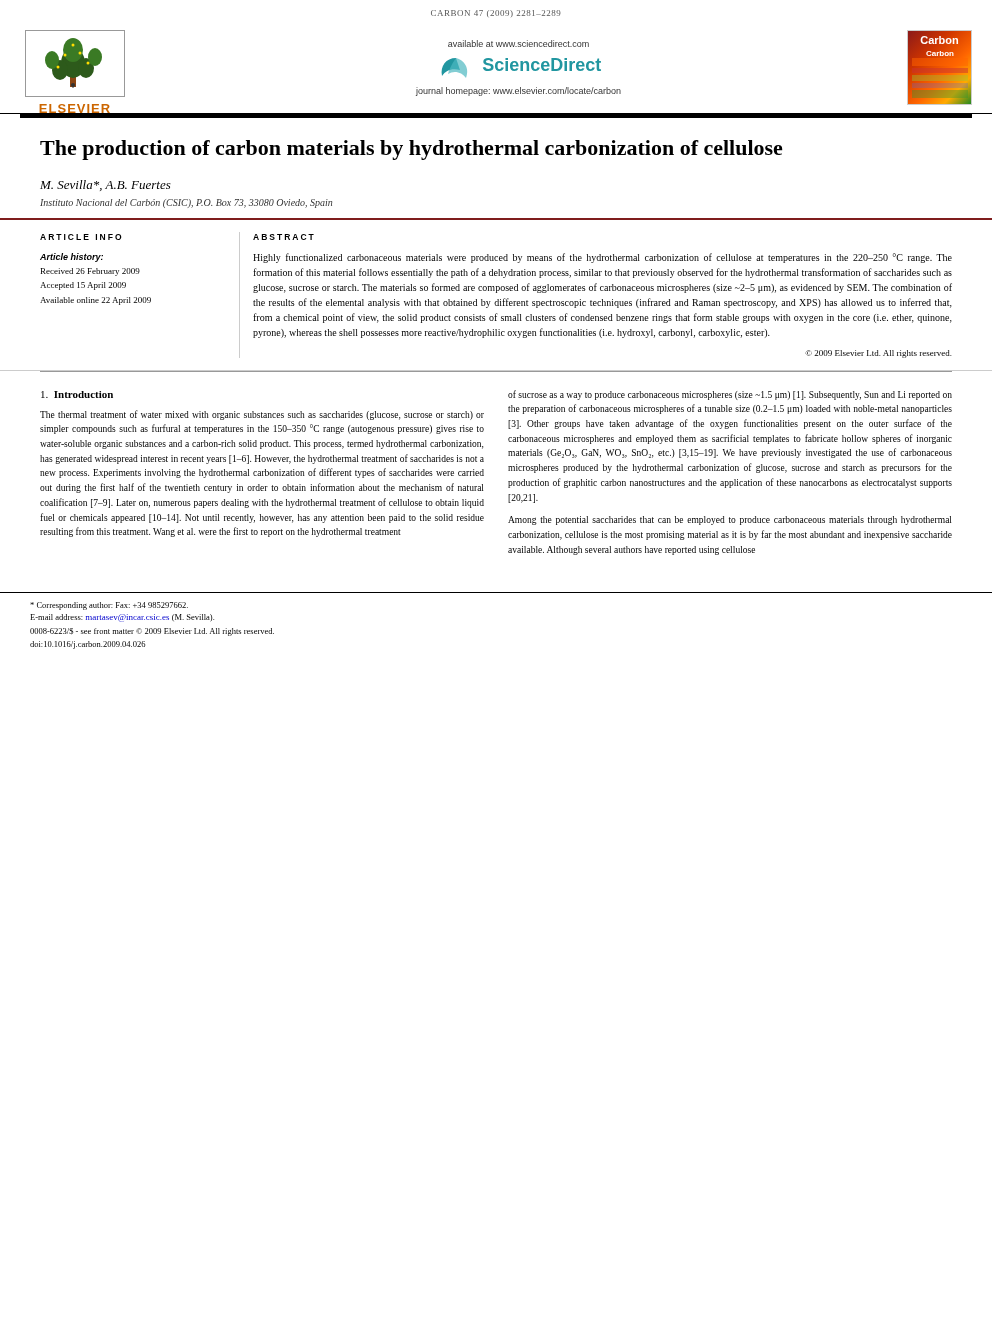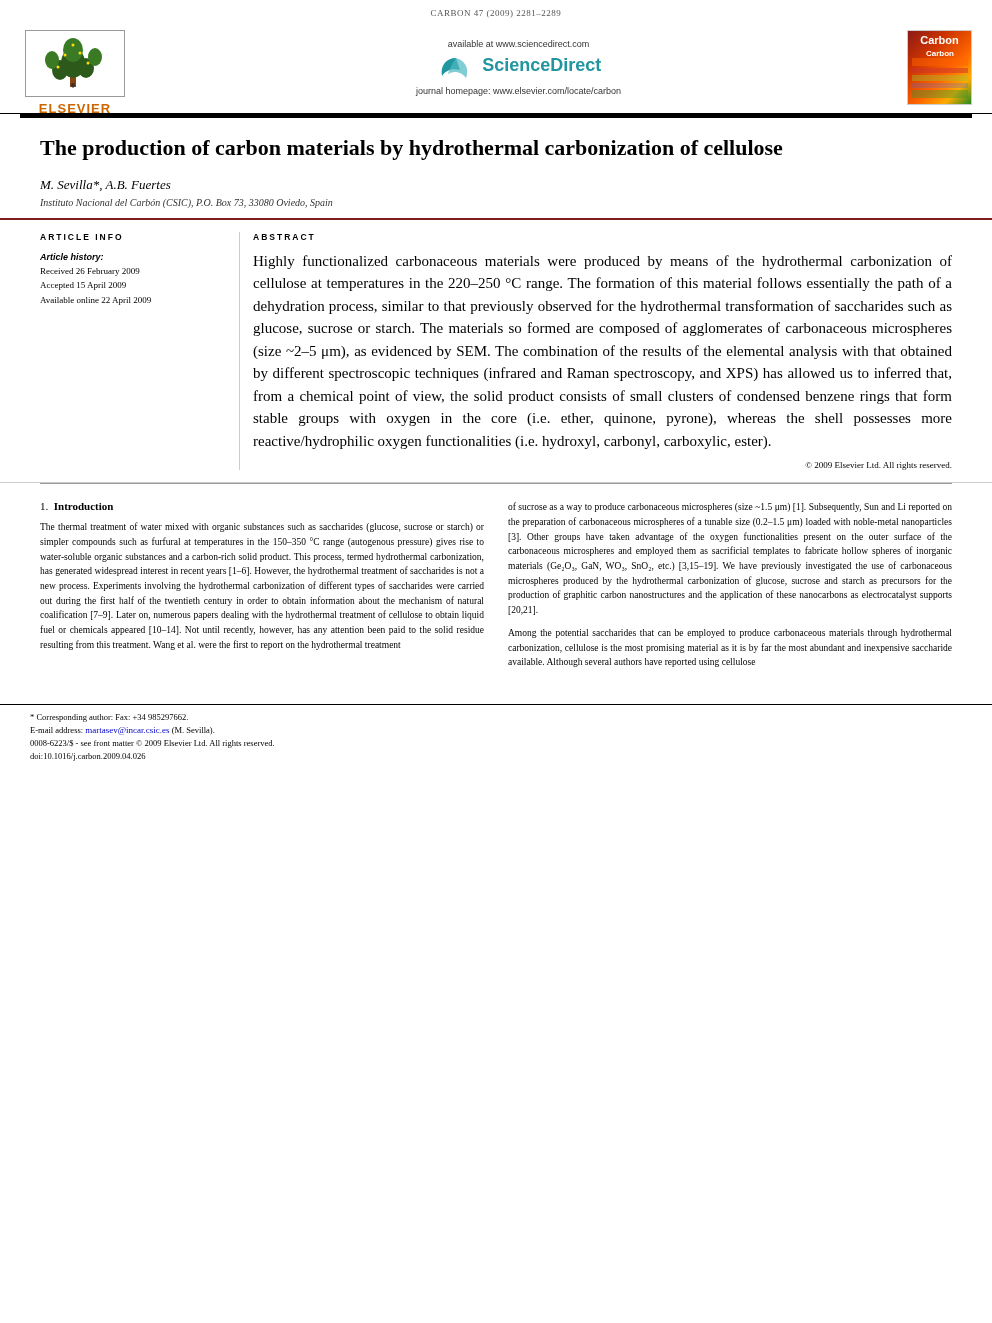--- a/index.html
+++ b/index.html
@@ -183,21 +183,21 @@
     .abstract-section h3 {
       font-size: 8.5px;
       font-weight: bold;
       letter-spacing: 2px;
       text-transform: uppercase;
       margin-bottom: 8px;
       font-family: Arial, sans-serif;
     }
 
     .abstract-text {
-      font-size: 15px;
+      font-size: 10px;
       line-height: 1.5;
       color: #000;
       text-align: justify;
     }
 
     .copyright-line {
       font-size: 9px;
       text-align: right;
       margin-top: 8px;
       color: #000;

